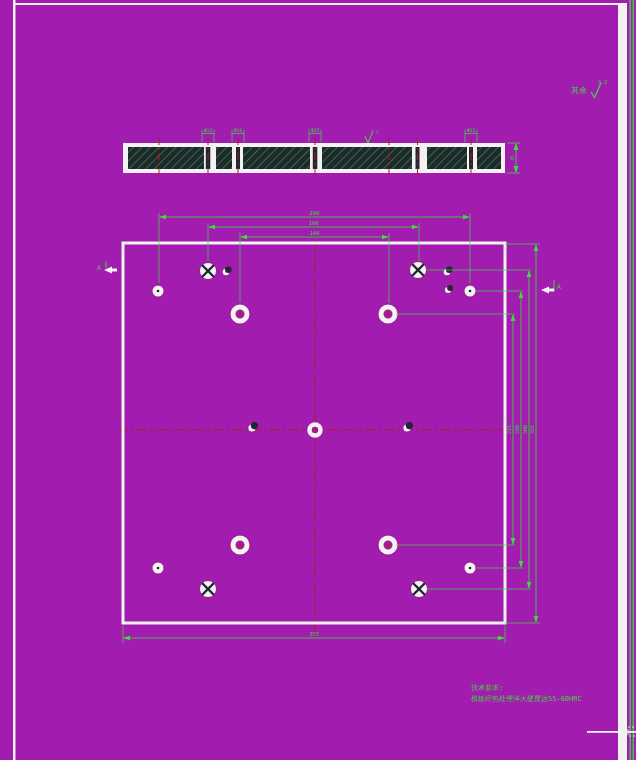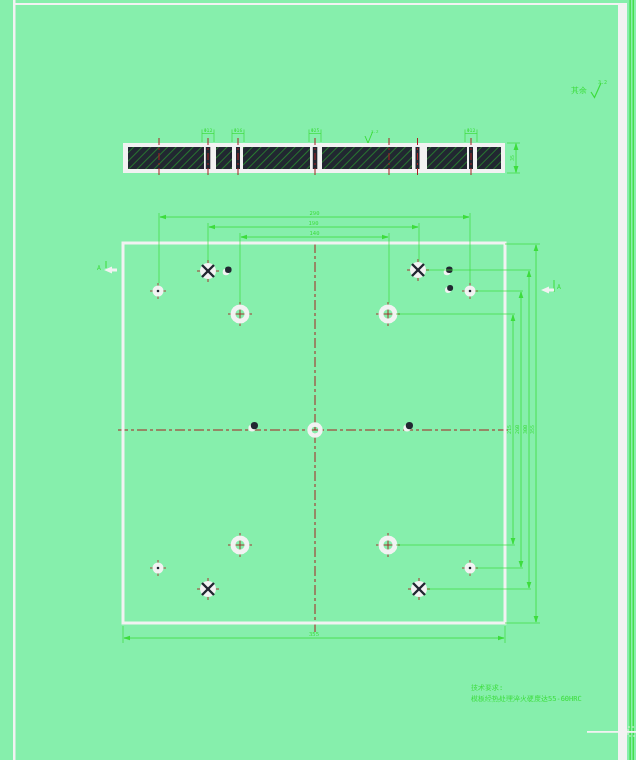--- a/index.html
+++ b/index.html
@@ -1,16 +1,16 @@
 <!DOCTYPE html>
 <html><head>
 <meta charset="utf-8">
 <style>
   html,body{margin:0;padding:0;background:#1a1f26;}
-  #stage{position:relative;width:636px;height:760px;background:#86efac;overflow:hidden;
+  #stage{position:relative;width:636px;height:760px;background:#a21caf;overflow:hidden;
          font-family:"DejaVu Sans Mono","Liberation Mono",monospace;text-align:right;}
   svg text{fill:#3ddd3d;font-family:"DejaVu Sans Mono","Liberation Mono",monospace;}
   svg{display:block;}
 </style>
 </head>
 <body>
 
 <div id="stage">
 <svg width="636" height="760" viewBox="0 0 636 760">
   <defs>

